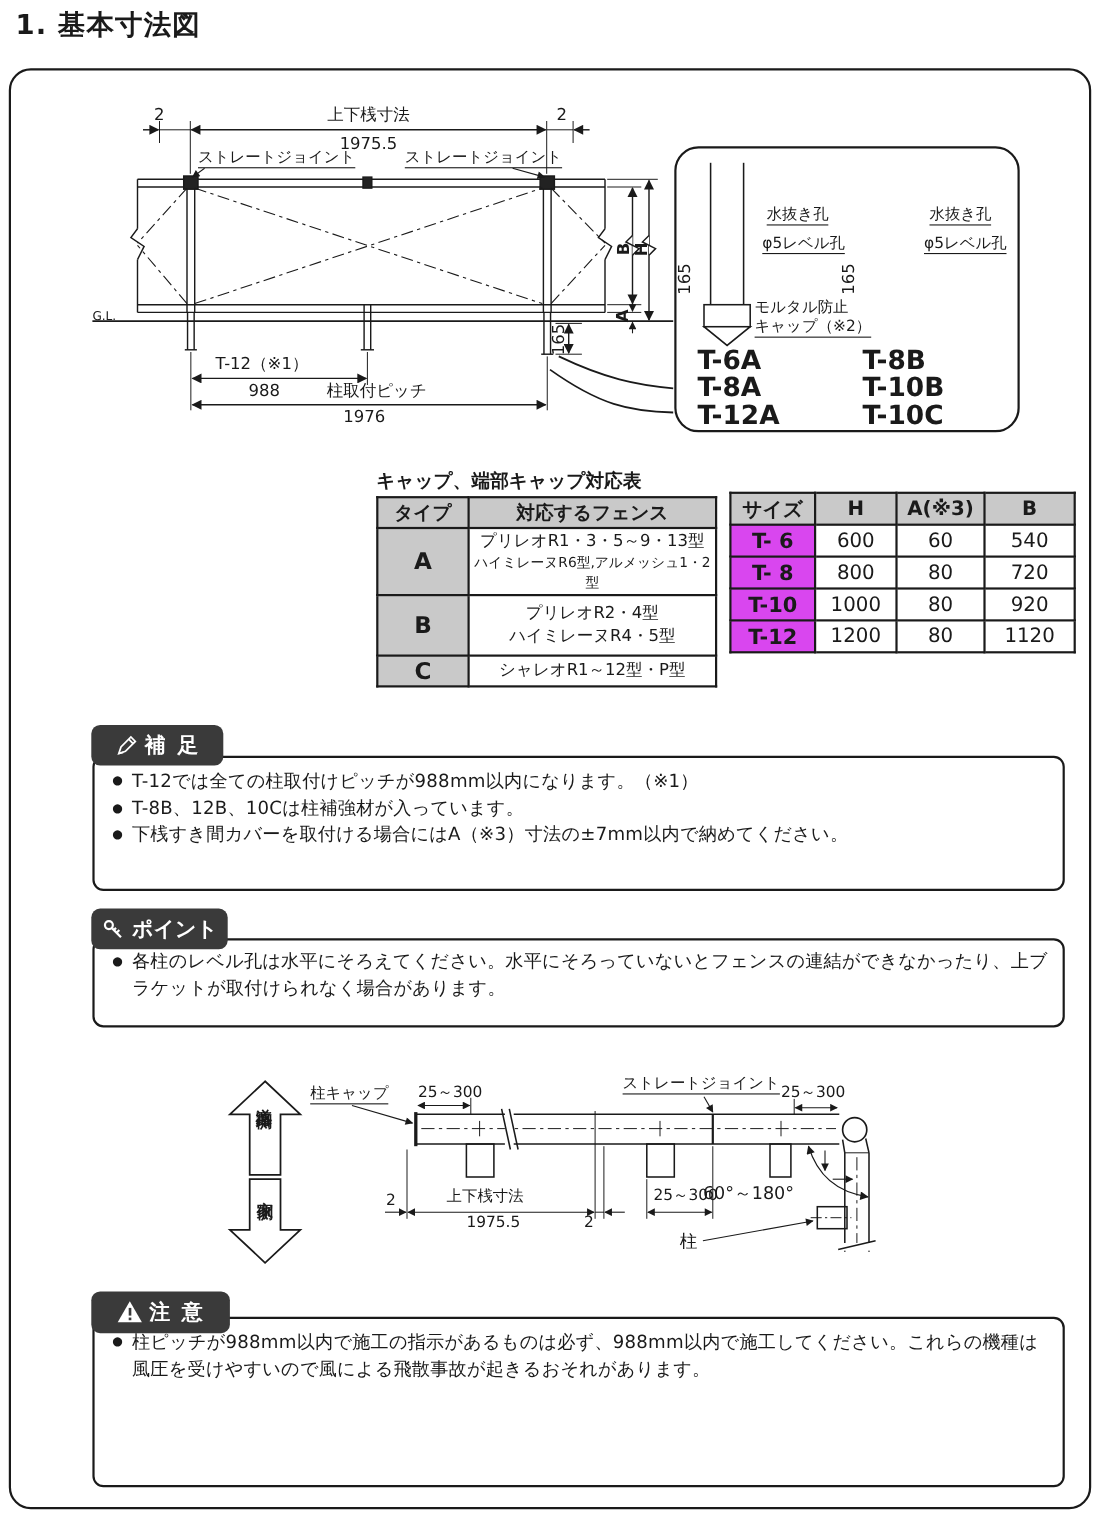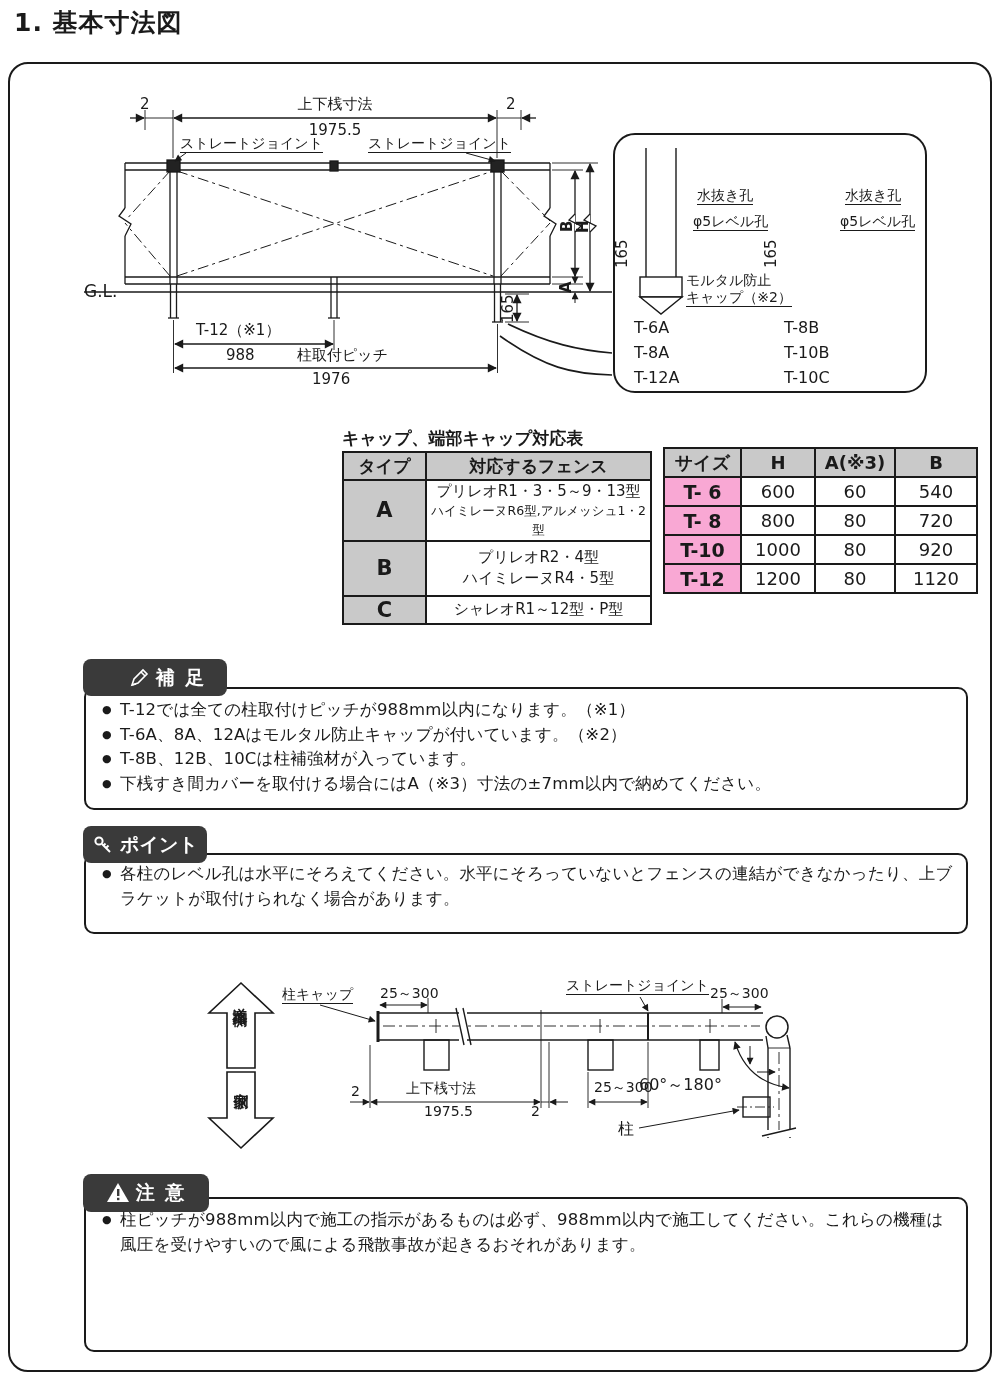--- a/index.html
+++ b/index.html
@@ -7,33 +7,33 @@
   .abs{position:absolute;}
   #page-title{left:14px;top:6px;font-size:25px;font-weight:bold;letter-spacing:1px;}
   #outer-frame{left:8px;top:62px;width:980px;height:1306px;border:2.5px solid #1a1a1a;border-radius:20px;}
   #detail-frame{left:613px;top:133px;width:310px;height:256px;border:2px solid #1a1a1a;border-radius:22px;background:#fff;}
   svg.lineart{position:absolute;left:0;top:0;pointer-events:none;}
   .lbl{position:absolute;font-size:14px;white-space:nowrap;line-height:1.1;}
   .lbl.u{border-bottom:1px solid #1a1a1a;padding-bottom:1px;}
   .lbl.c{text-align:center;}
   .rot{position:absolute;transform:rotate(-90deg);transform-origin:0 0;font-size:15px;white-space:nowrap;}
   .dimtxt{font-size:15px;}
-  .model{font-size:16px;font-weight:normal;line-height:25px;white-space:nowrap;}
+  .model{font-size:24px;font-weight:bold;line-height:25px;white-space:nowrap;}
   .vtext{writing-mode:vertical-rl;text-orientation:upright;font-size:15px;font-weight:bold;letter-spacing:2px;line-height:1;}
   
   table{border-collapse:collapse;position:absolute;}
   td,th{border:2px solid #1a1a1a;text-align:center;vertical-align:middle;padding:0;}
   .hdr{background:#c9c9c9;font-weight:bold;}
   #parts-table th{font-size:17px;}
   #parts-table .type-cell{background:#c9c9c9;font-weight:bold;font-size:21px;width:81px;}
   #parts-table .fence-cell{width:223px;background:#fff;}
   .fence-l1{font-size:15px;line-height:1.4;}
   .fence-l2{font-size:12.5px;line-height:1.5;}
   #size-table th{font-size:18px;}
-  #size-table .size-cell{background:#f9a8d4;font-weight:bold;font-size:19px;width:75px;height:27px;white-space:pre;}
+  #size-table .size-cell{background:#d946ef;font-weight:bold;font-size:19px;width:75px;height:27px;white-space:pre;}
   #size-table td.num{font-size:18px;background:#fff;}
   
   .note-box{position:absolute;border:2px solid #1a1a1a;border-radius:10px;background:#fff;}
   .badge{position:absolute;background:#3a3a3a;border-radius:8px;color:#fff;display:flex;align-items:center;justify-content:center;gap:6px;font-weight:bold;font-size:19px;letter-spacing:2px;}
   .note-items{position:absolute;}
   .note-item{position:relative;font-size:16.5px;line-height:24.5px;padding-left:18px;letter-spacing:0.2px;}
   .note-item::before{content:"●";position:absolute;left:0;top:0;font-size:11px;line-height:24.5px;}
 </style>
 </head>
 <body>
@@ -235,21 +235,21 @@
     <polygon points="640,297 682,297 661,314" fill="#fff"></polygon>
   </g>
 </svg>
 
 <div class="lbl dimtxt" style="left:140px;top:96px;">2</div>
 <div class="lbl c" style="left:290px;top:96px;width:90px;font-size:15px;">上下桟寸法</div>
 <div class="lbl c dimtxt" style="left:305px;top:122px;width:60px;">1975.5</div>
 <div class="lbl dimtxt" style="left:506px;top:96px;">2</div>
 <div class="lbl u" style="left:180px;top:136px;">ストレートジョイント</div>
 <div class="lbl u" style="left:368px;top:136px;">ストレートジョイント</div>
-<div class="lbl" style="left:84px;top:282px;font-size:17px;">G.L.</div>
+<div class="lbl" style="left:84px;top:282px;font-size:11px;">G.L.</div>
 <div class="rot" style="left:558px;top:232px;font-weight:bold;">B</div>
 <div class="rot" style="left:574px;top:233px;font-weight:bold;">H</div>
 <div class="rot" style="left:557px;top:293px;font-weight:bold;">A</div>
 <div class="rot" style="left:499px;top:323px;">165</div>
 <div class="lbl dimtxt" style="left:196px;top:322px;">T-12（※1）</div>
 <div class="lbl dimtxt" style="left:226px;top:347px;">988</div>
 <div class="lbl dimtxt" style="left:297px;top:347px;">柱取付ピッチ</div>
 <div class="lbl dimtxt" style="left:312px;top:371px;">1976</div>
 
 <div class="lbl u" style="left:697px;top:188px;">水抜き孔</div>
@@ -330,33 +330,32 @@
   <tr>
     <td class="size-cell">T-12</td>
     <td class="num">1200</td>
     <td class="num">80</td>
     <td class="num">1120</td>
   </tr>
 </tbody>
   </table>
 
 <div class="note-box" style="left:84px;top:687px;width:880px;height:119px;"></div>
-<div class="badge" style="left:83px;top:659px;width:120px;height:37px;padding-left:24px;">
+<div class="badge" style="left:83px;top:659px;width:120px;height:37px;">
   <svg width="22" height="22" viewBox="0 0 22 22">
     <g stroke="#fff" stroke-width="1.6" fill="none">
       <path d="M4 18 L6 12 L15 3 L19 7 L10 16 Z"></path>
       <path d="M4 18 L8 17"></path>
       <path d="M13 5 L17 9"></path>
     </g>
   </svg>
   <span>補 足</span>
 </div>
 <div class="note-items" style="left:102px;top:698px;width:850px;">
   <div class="note-item">T-12では全ての柱取付けピッチが988mm以内になります。（※1）</div>
-  <div class="note-item">T-6A、8A、12Aはモルタル防止キャップが付いています。（※2）</div>
   <div class="note-item">T-8B、12B、10Cは柱補強材が入っています。</div>
   <div class="note-item">下桟すき間カバーを取付ける場合にはA（※3）寸法の±7mm以内で納めてください。</div>
 </div>
 
 <div class="note-box" style="left:84px;top:853px;width:880px;height:77px;"></div>
 <div class="badge" style="left:83px;top:826px;width:124px;height:37px;letter-spacing:0;">
   <svg width="22" height="22" viewBox="0 0 22 22">
     <g stroke="#fff" stroke-width="2" fill="none">
       <circle cx="7" cy="7" r="3.6"></circle>
       <path d="M10 10 L18 18"></path>

